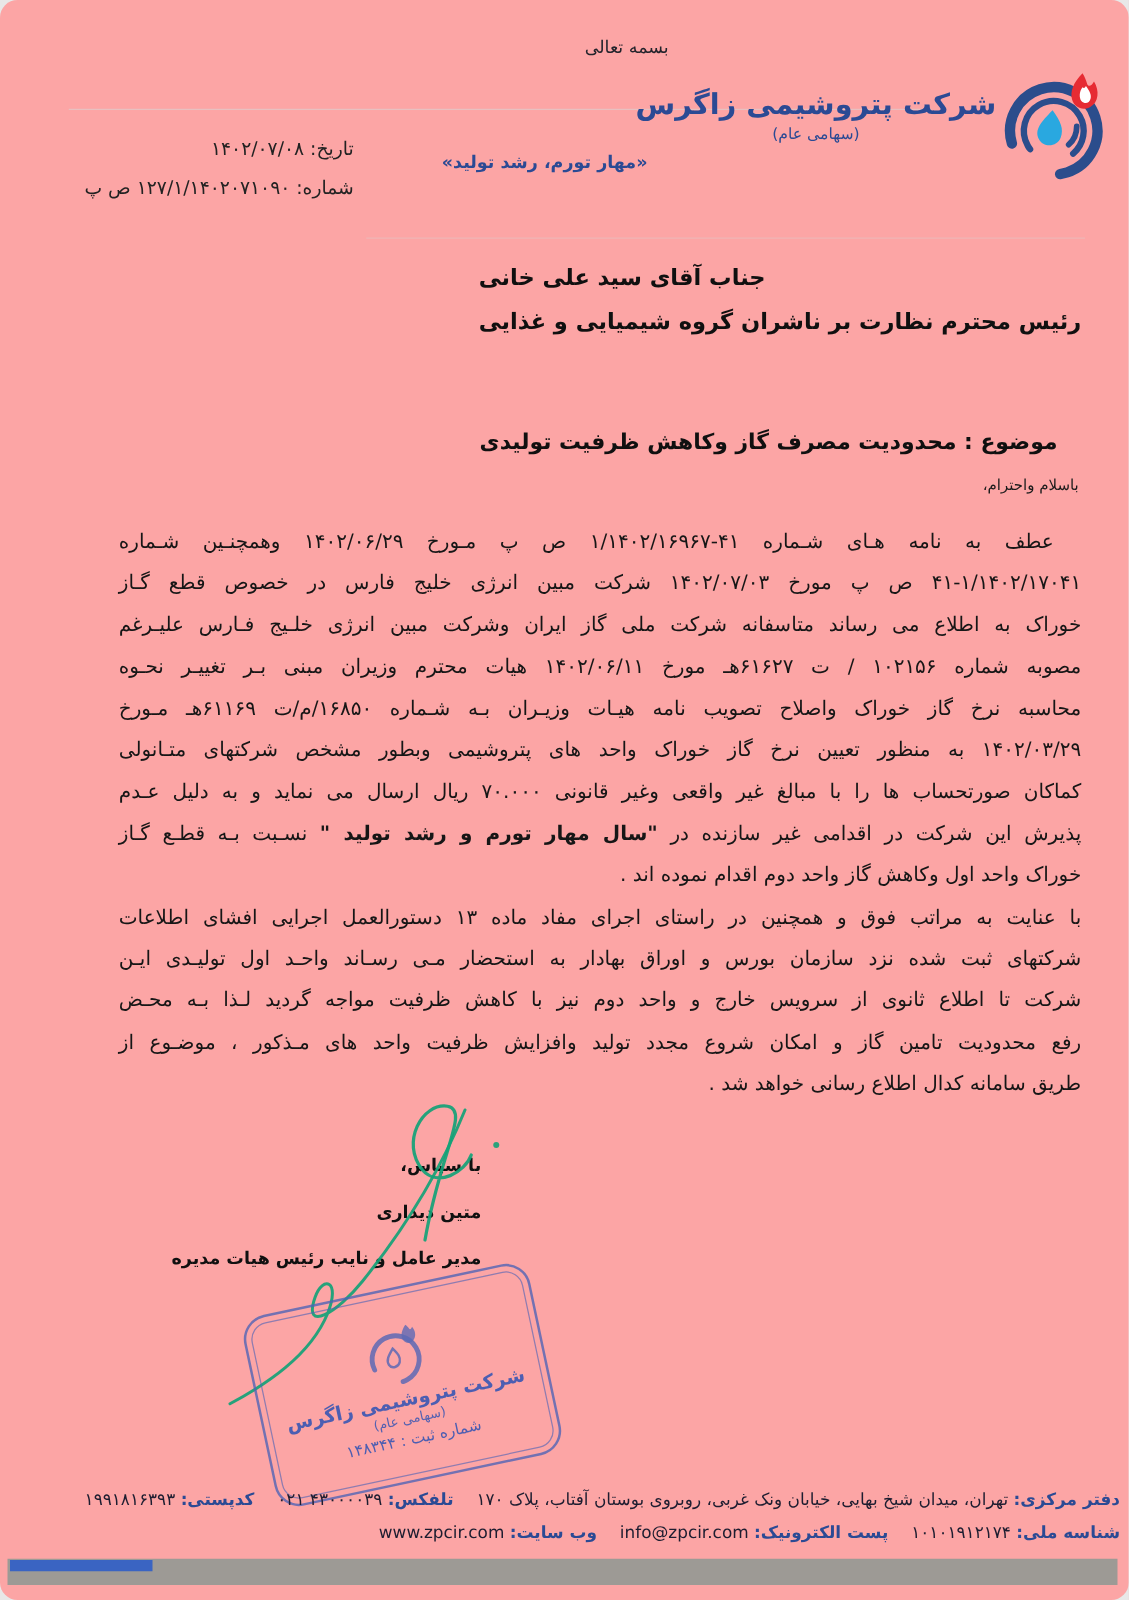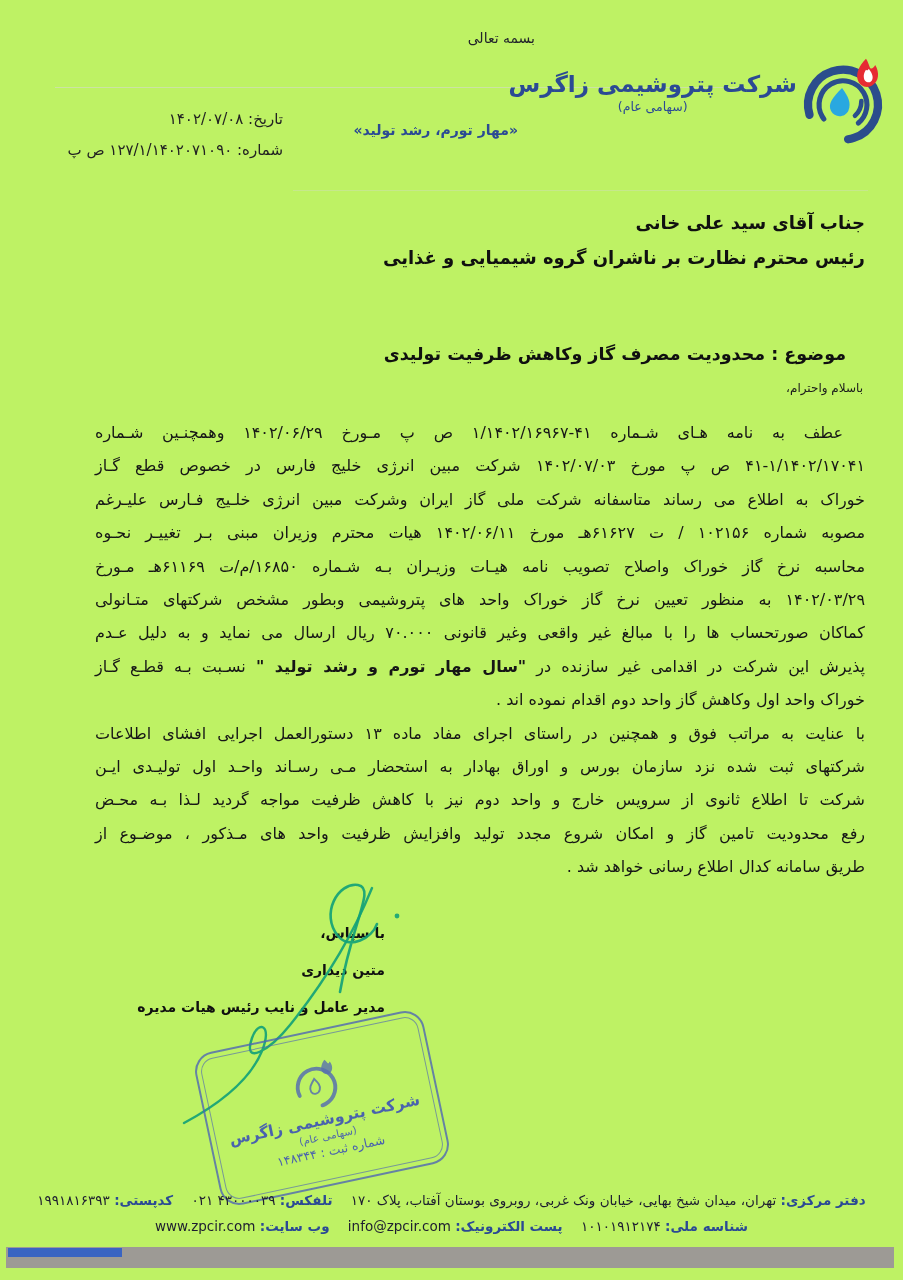--- a/index.html
+++ b/index.html
@@ -1,35 +1,35 @@
 <!DOCTYPE html>
 <html lang="fa" dir="rtl"><head>
 <meta charset="utf-8">
 <style>
   html,body{margin:0;padding:0;background:#e8e8e8;}
   .page{
     position:relative;width:903px;height:1280px;margin:0 auto;
-    background:#bef264;overflow:hidden;direction:rtl;
-    font-family:"DejaVu Sans",sans-serif;color:#1b1b1b;
+    background:#fca5a5;overflow:hidden;direction:rtl;
+    font-family:"DejaVu Sans",sans-serif;color:#1b1b1b;border-radius:14px;
   }
   
   .besmellah{position:absolute;top:30px;right:368px;font-size:14px;color:#22232b;}
   .logo-block{position:absolute;top:55px;right:14px;display:flex;align-items:flex-start;}
   .logo-mark{width:92px;height:92px;flex:0 0 auto;}
   .logo-text{margin-top:16px;margin-left:2px;text-align:center;}
   .company-name{font-size:23px;font-weight:bold;color:#2b4a94;letter-spacing:0;}
   .company-type{font-size:12.5px;color:#2b4a94;margin-top:2px;}
   .slogan{position:absolute;top:122px;right:385px;font-size:14px;font-weight:bold;color:#2b4a94;}
   .meta{position:absolute;top:104px;right:620px;font-size:15px;line-height:31px;color:#222;white-space:nowrap;}
   .num-ltr{direction:ltr;unicode-bidi:isolate;}
   .scan-line{position:absolute;height:1px;background:#d7d7d7;opacity:.55;}
   .scan-line.l1{top:87px;left:55px;width:690px;}
   .scan-line.l2{top:190px;right:35px;width:575px;opacity:.35;}
   
-  .recipient{position:absolute;top:206px;right:38px;font-size:18px;font-weight:bold;line-height:34.5px;color:#101010;text-align:right;}
+  .recipient{position:absolute;top:206px;right:38px;font-size:18px;font-weight:bold;line-height:34.5px;color:#101010;text-align:left;}
   .subject{position:absolute;top:344px;right:57px;font-size:17.5px;font-weight:bold;color:#101010;}
   .salutation{position:absolute;top:381px;right:40px;font-size:12px;color:#1b1b1b;}
   
   .body-text{position:absolute;top:416px;right:38px;left:95px;font-size:16px;line-height:33.4px;color:#161616;}
   .body-text .bl{text-align:justify;text-align-last:justify;white-space:normal;}
   .body-text .bl.first{padding-right:22px;}
   .body-text .bl.last{text-align:center;text-align-last:right;}
   .body-text b{font-weight:bold;}
   
   .sig-block{position:absolute;top:915px;right:518px;font-size:14px;font-weight:bold;line-height:37px;color:#101010;text-align:right;white-space:nowrap;}
@@ -43,21 +43,21 @@
   .stamp-inner{
     position:absolute;inset:4px;border:1.5px solid rgba(76,99,182,.62);border-radius:14px;
     display:flex;flex-direction:column;align-items:center;justify-content:center;
     color:#4c63b6;text-align:center;padding-top:2px;
   }
   .stamp-logo{width:58px;height:52px;margin-bottom:1px;opacity:.9;}
   .stamp-name{font-size:15.5px;font-weight:bold;line-height:18px;color:rgba(66,90,178,.95);}
   .stamp-type{font-size:10.5px;line-height:14px;color:rgba(66,90,178,.9);}
   .stamp-reg{font-size:12.5px;line-height:17px;color:rgba(66,90,178,.95);}
   
-  .footer{position:absolute;left:0;right:0;text-align:center;white-space:nowrap;}
+  .footer{position:absolute;left:0;right:0;white-space:nowrap;}
   .footer.f1{top:1192px;font-size:13.5px;}
   .footer.f2{top:1218px;font-size:13.5px;}
   .flabel{color:#2b4a94;font-weight:bold;}
   .fvalue{color:#1d1d30;}
   .fpair{margin:0 7px;}
   .bottom-bar{position:absolute;top:1247px;left:6px;right:9px;height:21px;background:#9d9a95;}
   .bar-blue{position:absolute;left:2px;top:1px;width:114px;height:9px;background:#3a64c2;}
 </style>
 </head>
 <body>

